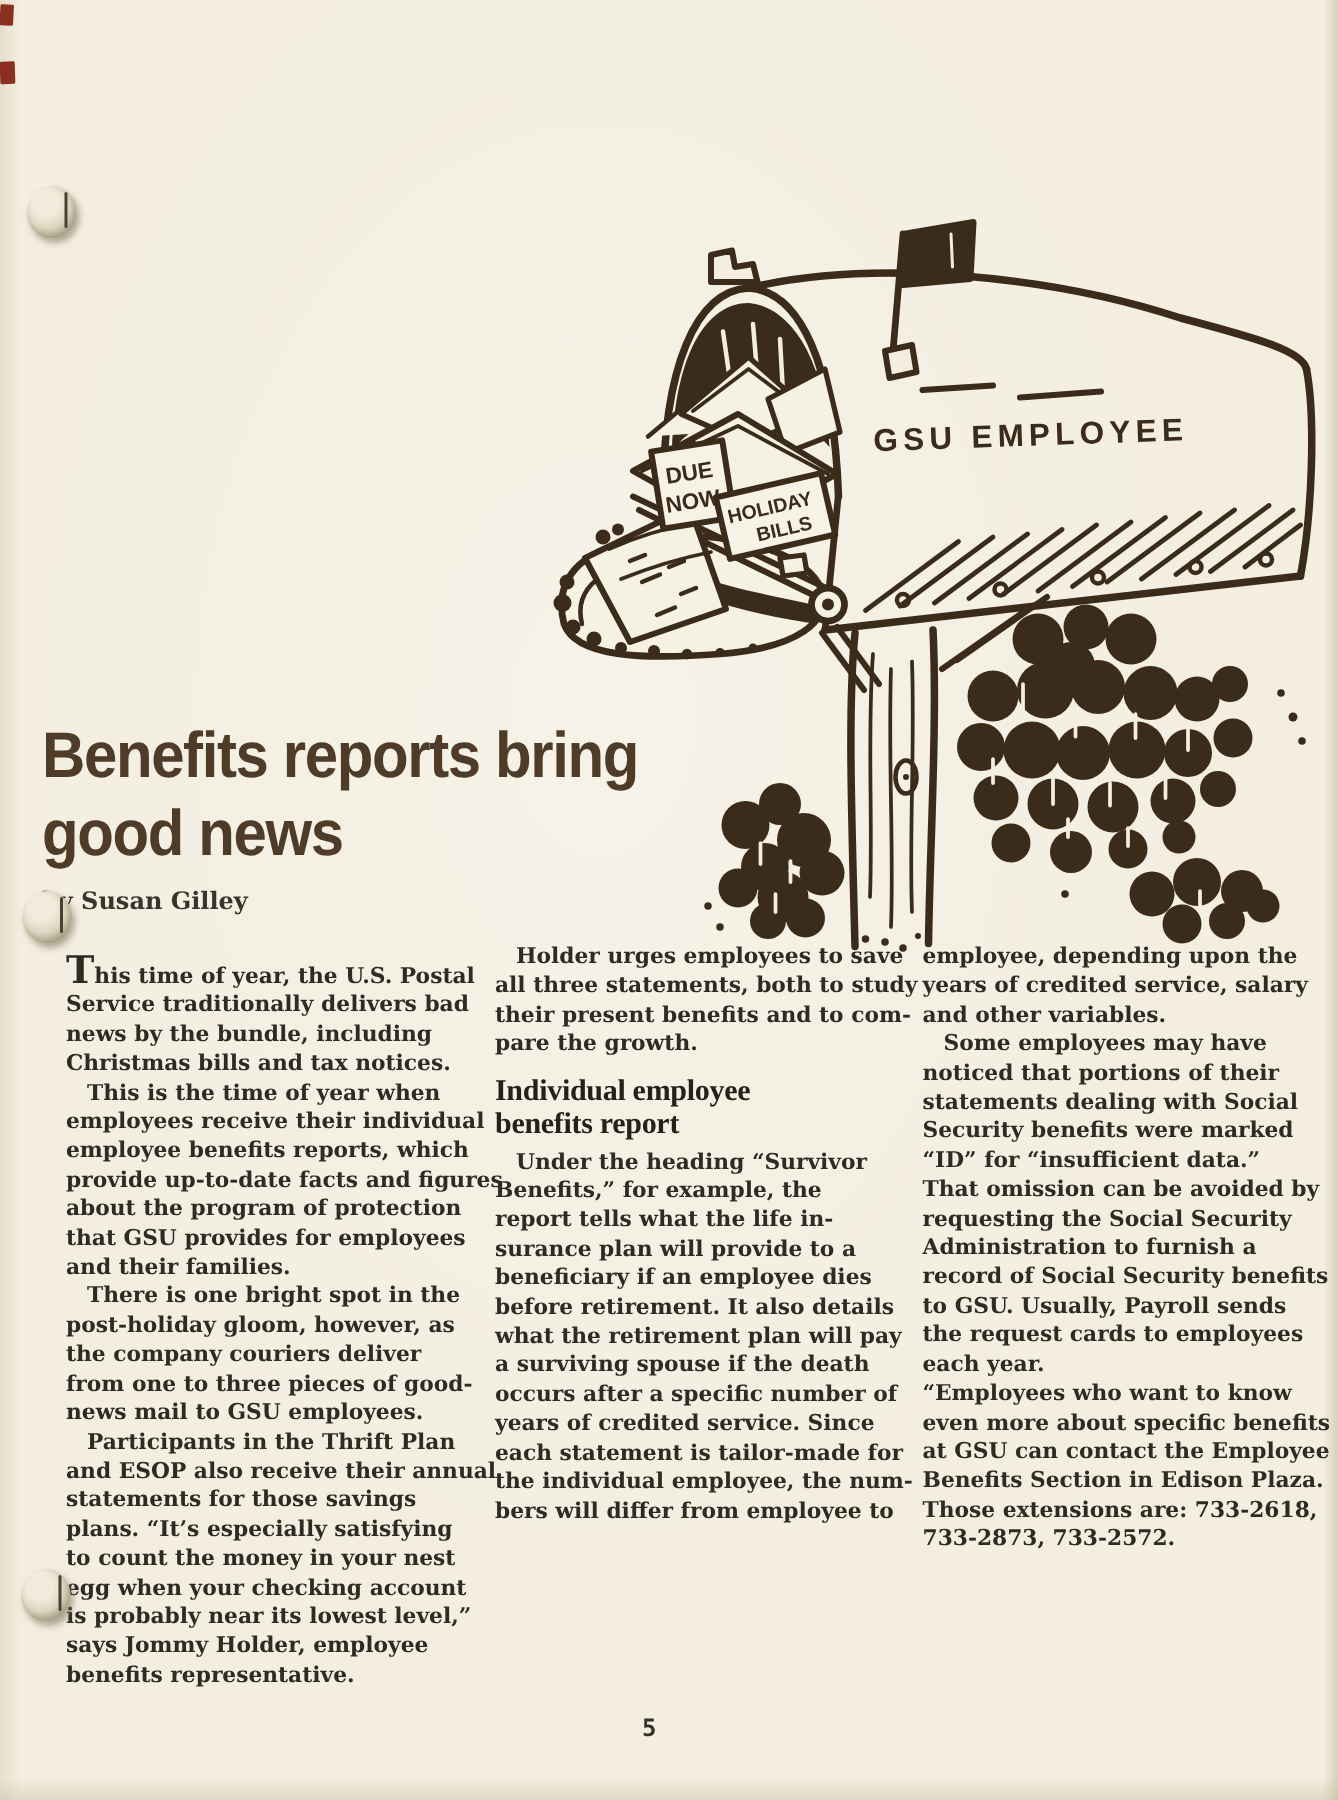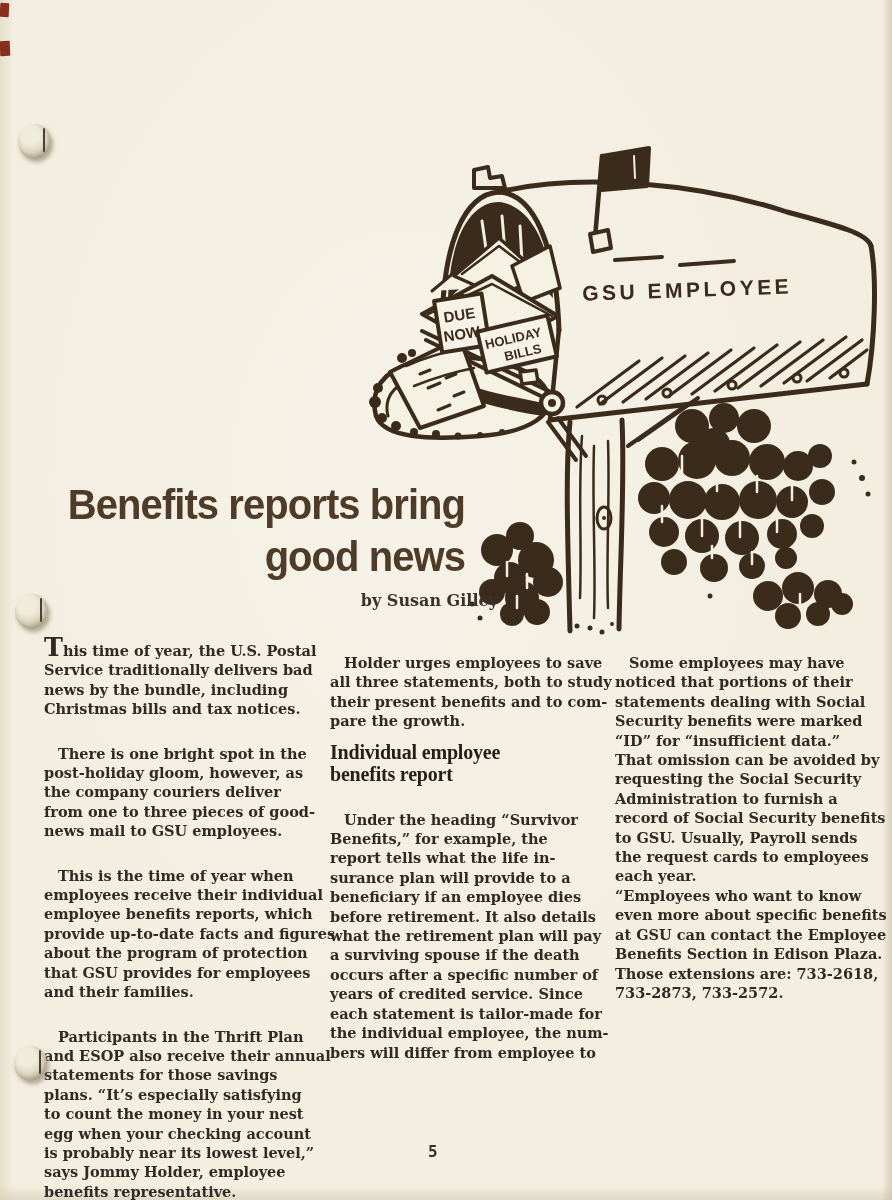--- a/index.html
+++ b/index.html
@@ -22,35 +22,35 @@
     box-shadow:2px 3px 4px rgba(120,108,82,.55), inset -2px -3px 4px rgba(110,98,74,.35);
     z-index:6;
   }
   .hole::after{content:"";position:absolute;right:6px;top:4px;width:2px;height:24px;background:#4a4134;border-radius:2px;}
   .hole1{left:18px;top:124px;}
   .hole2{left:15px;top:594px;}
   .hole3{left:14px;top:1046px;}
 
   .illustration{position:absolute;left:362px;top:126px;width:528px;height:514px;margin:0;}
 
-  header{position:absolute;left:28px;top:478px;width:470px;text-align:right;}
+  header{position:absolute;left:28px;top:478px;width:470px;}
   h1{
     margin:0;font-family:"Liberation Sans", sans-serif;font-weight:bold;
     font-size:43px;line-height:52px;letter-spacing:-1px;color:#4e3b28;
     transform:scaleX(.93);transform-origin:left top;white-space:nowrap;
   }
   .byline{margin-top:9px;font-weight:bold;font-size:16px;color:#3a332b;}
 
   .columns{position:absolute;left:44px;top:628px;width:824px;display:flex;align-items:flex-start;}
   .col{white-space:nowrap;font-size:14.5px;line-height:19.4px;}
   .col-0{width:266px;padding-top:13px;}
   .col-1{width:252px;margin-left:20px;}
   .col-2{width:250px;margin-left:33px;}
   .col p{margin:0;font-weight:bold;}
-  .col p.indent{text-indent:14px;margin-top:25px;}
+  .col p.indent{text-indent:14px;}
   .col p.lead::first-letter{font-size:175%;font-weight:600;line-height:1px;}
   .col h3{
     margin:10px 0 5px;font-family:Liberation Serif, serif;font-weight:bold;
     font-size:20px;line-height:22px;color:#262019;letter-spacing:-.2px;
   }
   .page-number{
     position:absolute;left:428px;top:1142px;font-family:"DejaVu Sans Mono", monospace;
     font-weight:bold;font-size:16px;color:#33302a;letter-spacing:1px;
   }
   .ill-text{font-family:"Liberation Sans", sans-serif;font-weight:bold;fill:#3b2b1b;}
@@ -249,28 +249,29 @@
   </figure>
 
   <header>
     <h1><span>Benefits reports bring</span><br><span>good news</span></h1>
     <div class="byline">by Susan Gilley</div>
   </header>
 
   <main class="columns">
     <div class="col col-0">
         <p class="lead">This time of year, the U.S. Postal<br>Service traditionally delivers bad<br>news by the bundle, including<br>Christmas bills and tax notices.</p>
+        <p class="indent">This is the time of year when<br>employees receive their individual<br>employee benefits reports, which<br>provide up-to-date facts and figures<br>about the program of protection<br>that GSU provides for employees<br>and their families.</p>
         <p class="indent">There is one bright spot in the<br>post-holiday gloom, however, as<br>the company couriers deliver<br>from one to three pieces of good-<br>news mail to GSU employees.</p>
-        <p class="indent">This is the time of year when<br>employees receive their individual<br>employee benefits reports, which<br>provide up-to-date facts and figures<br>about the program of protection<br>that GSU provides for employees<br>and their families.</p>
         <p class="indent">Participants in the Thrift Plan<br>and ESOP also receive their annual<br>statements for those savings<br>plans. “It’s especially satisfying<br>to count the money in your nest<br>egg when your checking account<br>is probably near its lowest level,”<br>says Jommy Holder, employee<br>benefits representative.</p>
       </div>
     <div class="col col-1">
         <p class="indent">Holder urges employees to save<br>all three statements, both to study<br>their present benefits and to com-<br>pare the growth.</p>
         <h3>Individual employee<br>benefits report</h3>
         <p class="indent">Under the heading “Survivor<br>Benefits,” for example, the<br>report tells what the life in-<br>surance plan will provide to a<br>beneficiary if an employee dies<br>before retirement. It also details<br>what the retirement plan will pay<br>a surviving spouse if the death<br>occurs after a specific number of<br>years of credited service. Since<br>each statement is tailor-made for<br>the individual employee, the num-<br>bers will differ from employee to</p>
       </div>
     <div class="col col-2">
+        <p>employee, depending upon the<br>years of credited service, salary<br>and other variables.</p>
         <p class="indent">Some employees may have<br>noticed that portions of their<br>statements dealing with Social<br>Security benefits were marked<br>“ID” for “insufficient data.”<br>That omission can be avoided by<br>requesting the Social Security<br>Administration to furnish a<br>record of Social Security benefits<br>to GSU. Usually, Payroll sends<br>the request cards to employees<br>each year.<br>“Employees who want to know<br>even more about specific benefits<br>at GSU can contact the Employee<br>Benefits Section in Edison Plaza.<br>Those extensions are: 733-2618,<br>733-2873, 733-2572.</p>
       </div>
   </main>
 
   <div class="page-number">5</div>
 </div>
 
 </body></html>

